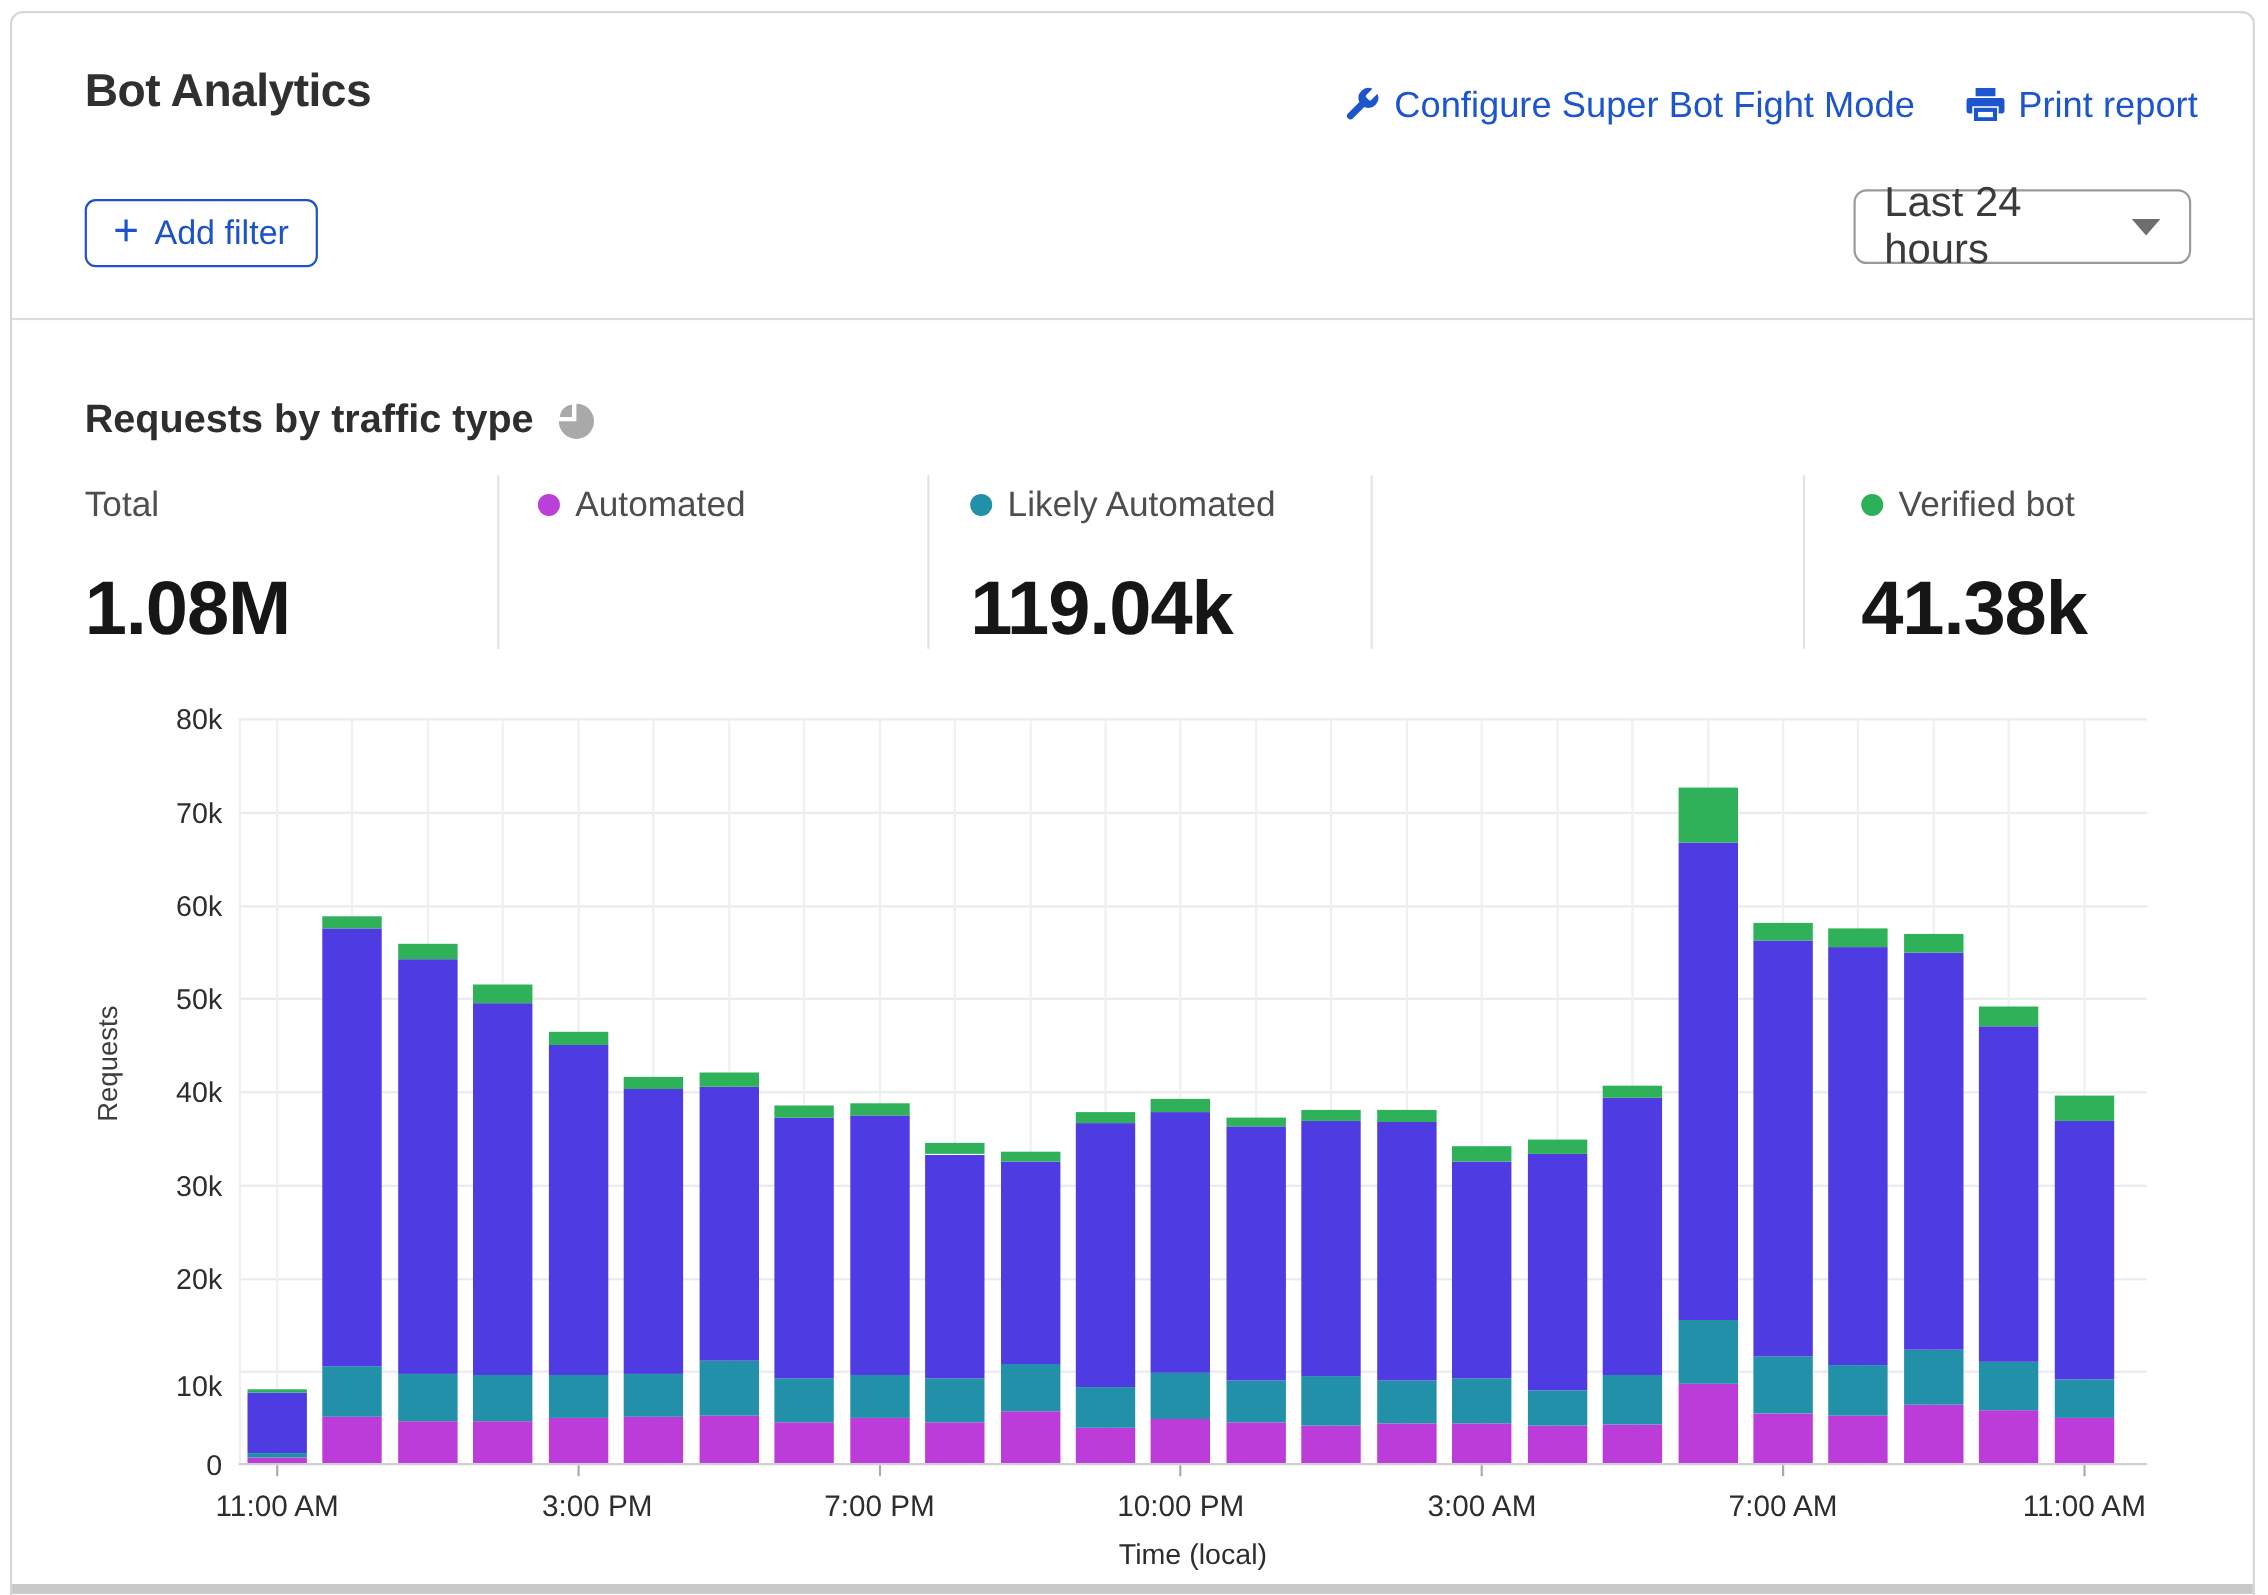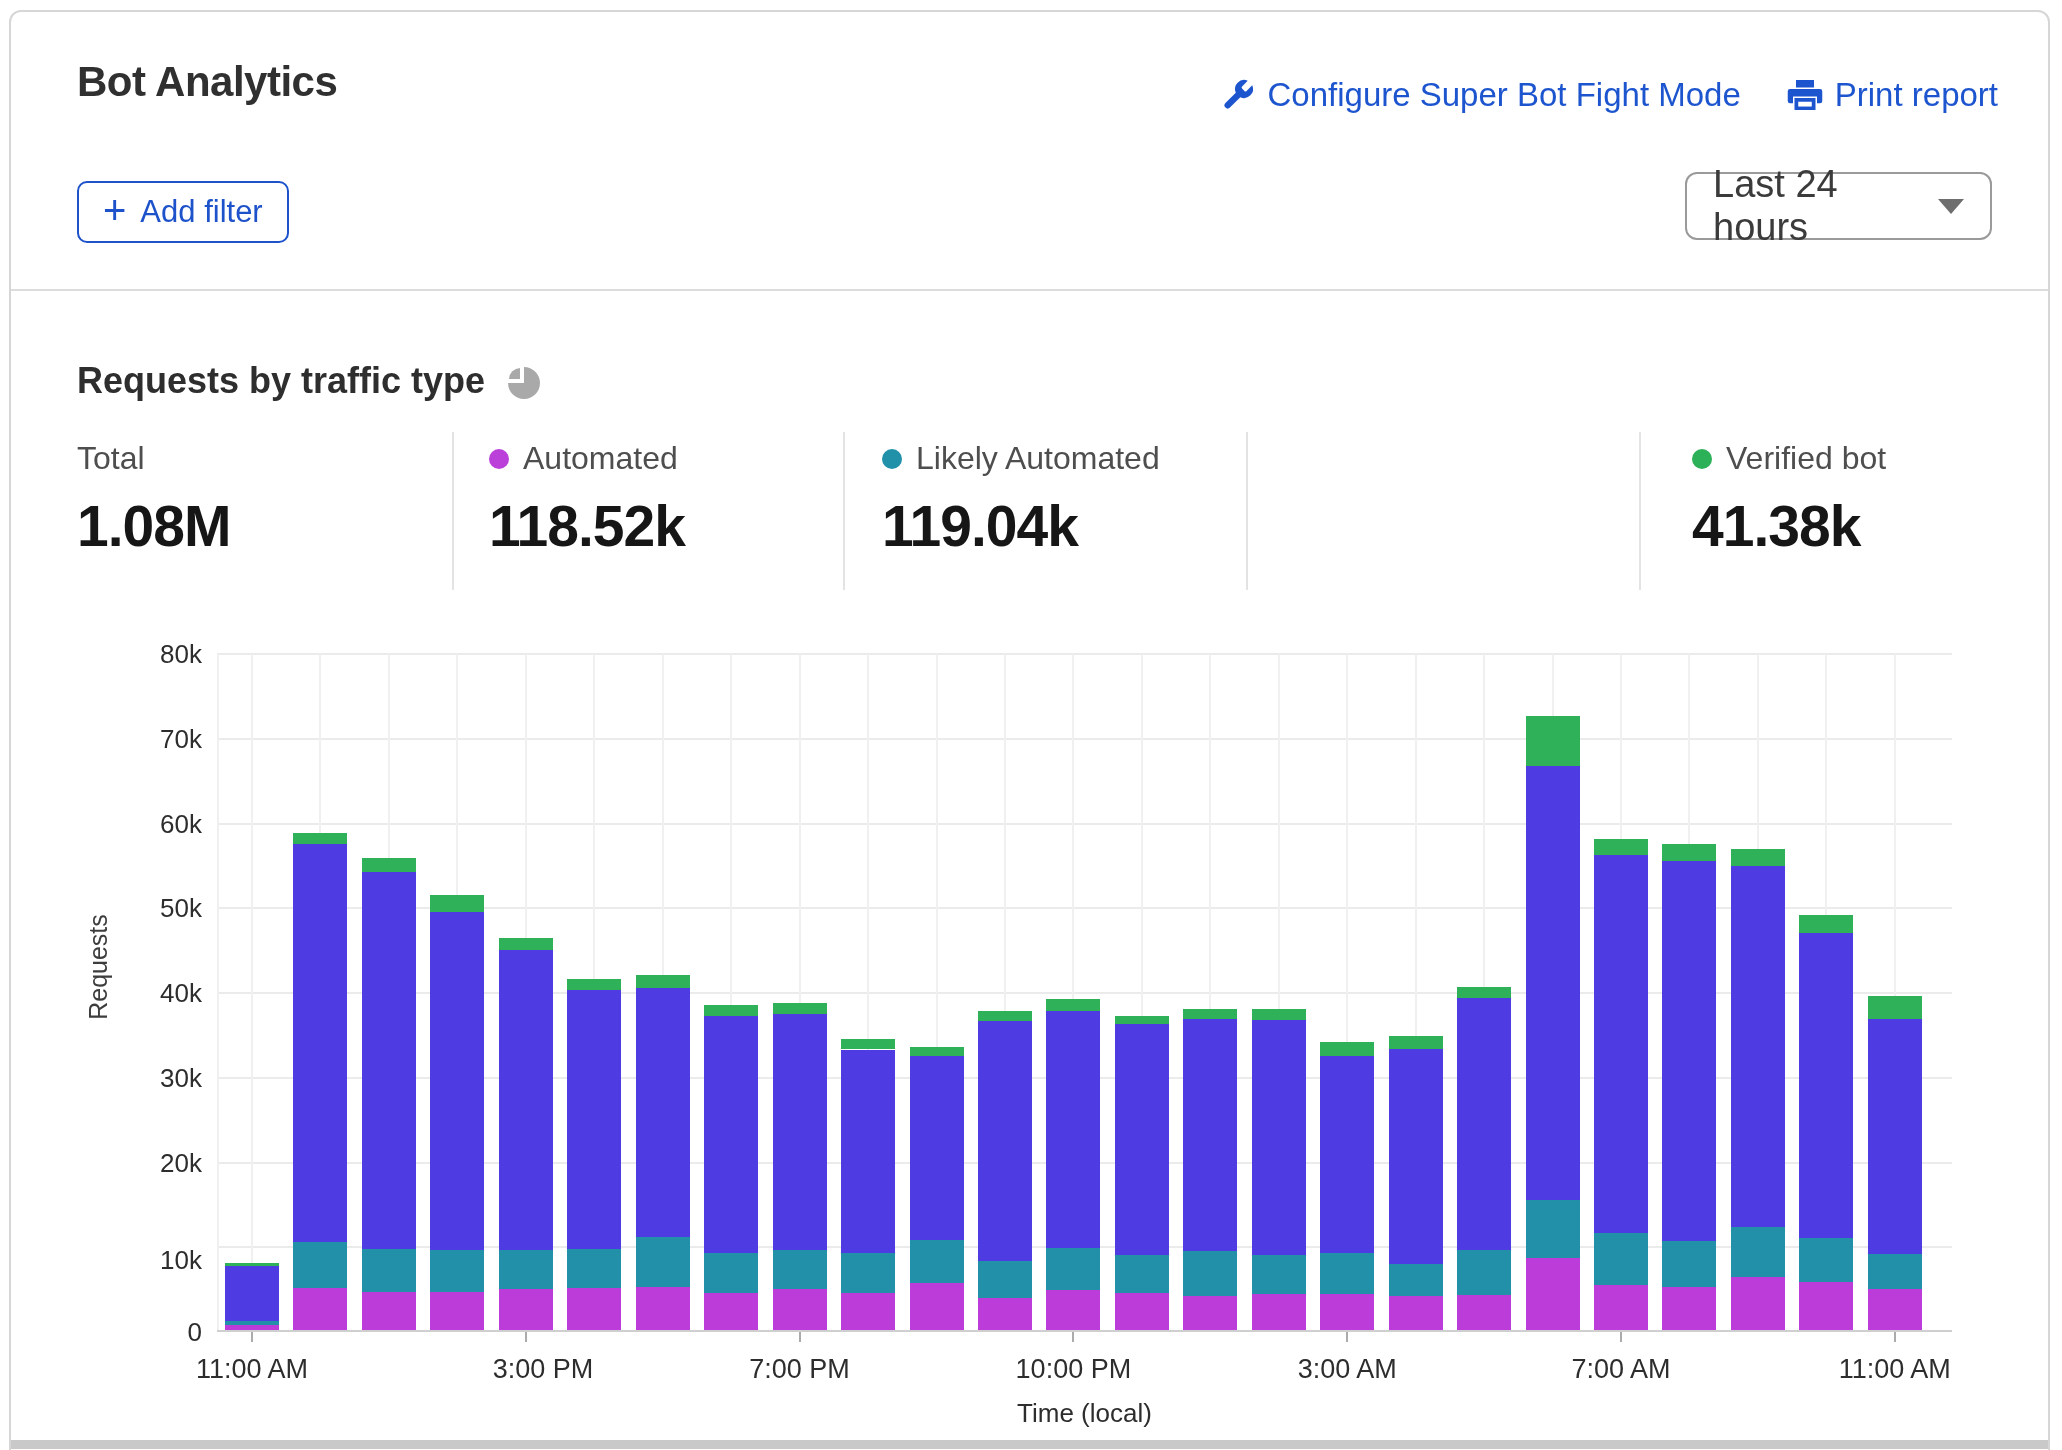--- a/index.html
+++ b/index.html
@@ -21,21 +21,21 @@
   .caret{width:0;height:0;border-left:13px solid transparent;border-right:13px solid transparent;
         border-top:15px solid #6e6e6e;}
   .hdivider{position:absolute;left:0;top:277px;width:100%;height:2px;background:#dcdcdc;}
   
   .section-title{position:absolute;left:66px;top:348px;font-size:36px;font-weight:700;color:#2e2e2e;
         display:flex;align-items:center;gap:18px;}
   .stats{position:absolute;left:0;top:428px;width:100%;height:150px;}
   .stat{position:absolute;top:0;}
   .stat-label{display:flex;align-items:center;gap:14px;font-size:32px;color:#4e4e4e;}
   .dot{width:20px;height:20px;border-radius:50%;flex:0 0 auto;}
-  .stat-value{font-size:57px;font-weight:700;color:#161616;margin-top:16px;letter-spacing:-1px;}
+  .stat-value{font-size:69px;font-weight:700;color:#161616;margin-top:36px;letter-spacing:-1px;}
   .vdivider{position:absolute;top:-8px;width:2px;height:158px;background:#e3e3e3;}
   
   .y-axis-title{position:absolute;left:-12px;top:940px;width:200px;height:30px;text-align:center;
         font-size:25px;color:#3d3d3d;transform:rotate(-90deg);}
   .y-labels{position:absolute;left:101px;top:642px;width:90px;height:678px;}
   .y-labels div{position:absolute;right:0;width:90px;height:32px;line-height:32px;text-align:right;
         font-size:26px;color:#2d2d2d;}
   .plot{position:absolute;left:206px;top:642px;width:1735px;height:678px;border-bottom:2px solid #cfcfcf;}
   .gridline-h{position:absolute;left:0;width:100%;height:2px;background:#ebebeb;}
   .gridline-v{position:absolute;top:0;width:2px;height:100%;background:#f0f0f0;}
@@ -105,21 +105,20 @@
             <span>Total</span>
           </div>
         <div class="stat-value">1.08M</div>
       </div>
       <div class="vdivider" style="left:441px"></div>
       <div class="stat" style="left:478px">
         <div class="stat-label">
           <span class="dot" style="background: rgb(187, 63, 217);"></span>
           <span>Automated</span>
         </div>
-        <div class="stat-value">118.52k</div>
       </div>
       <div class="vdivider" style="left:832px"></div>
       <div class="stat" style="left:871px">
         <div class="stat-label">
           <span class="dot" style="background: rgb(33, 145, 169);"></span>
           <span>Likely Automated</span>
         </div>
         <div class="stat-value">119.04k</div>
       </div>
       <div class="vdivider" style="left:1235px"></div>

